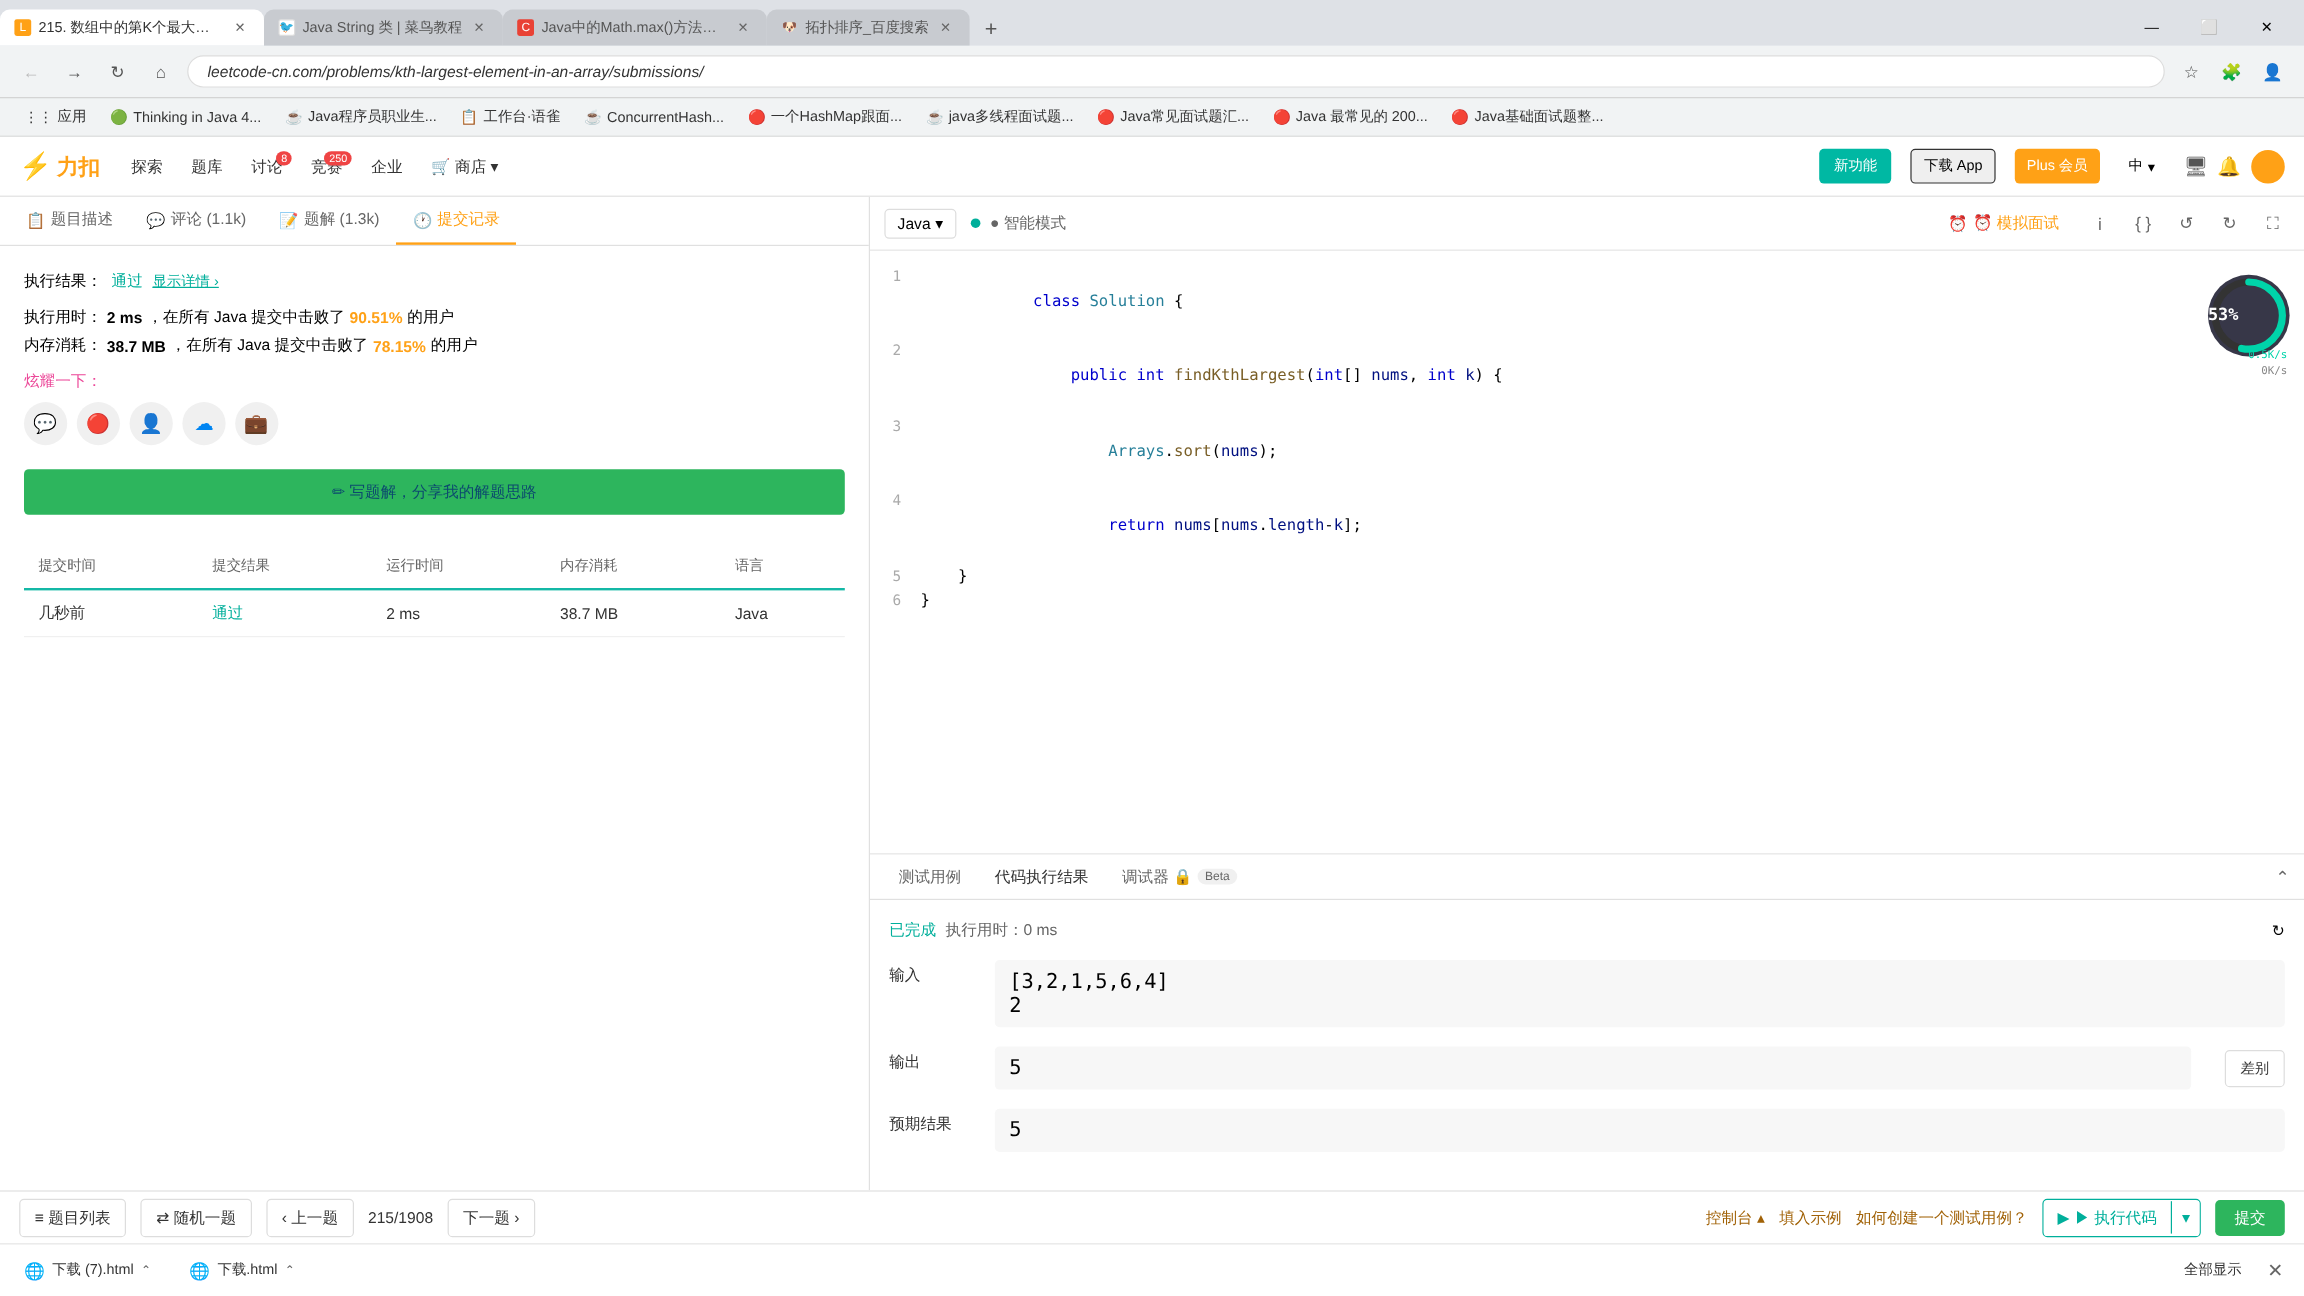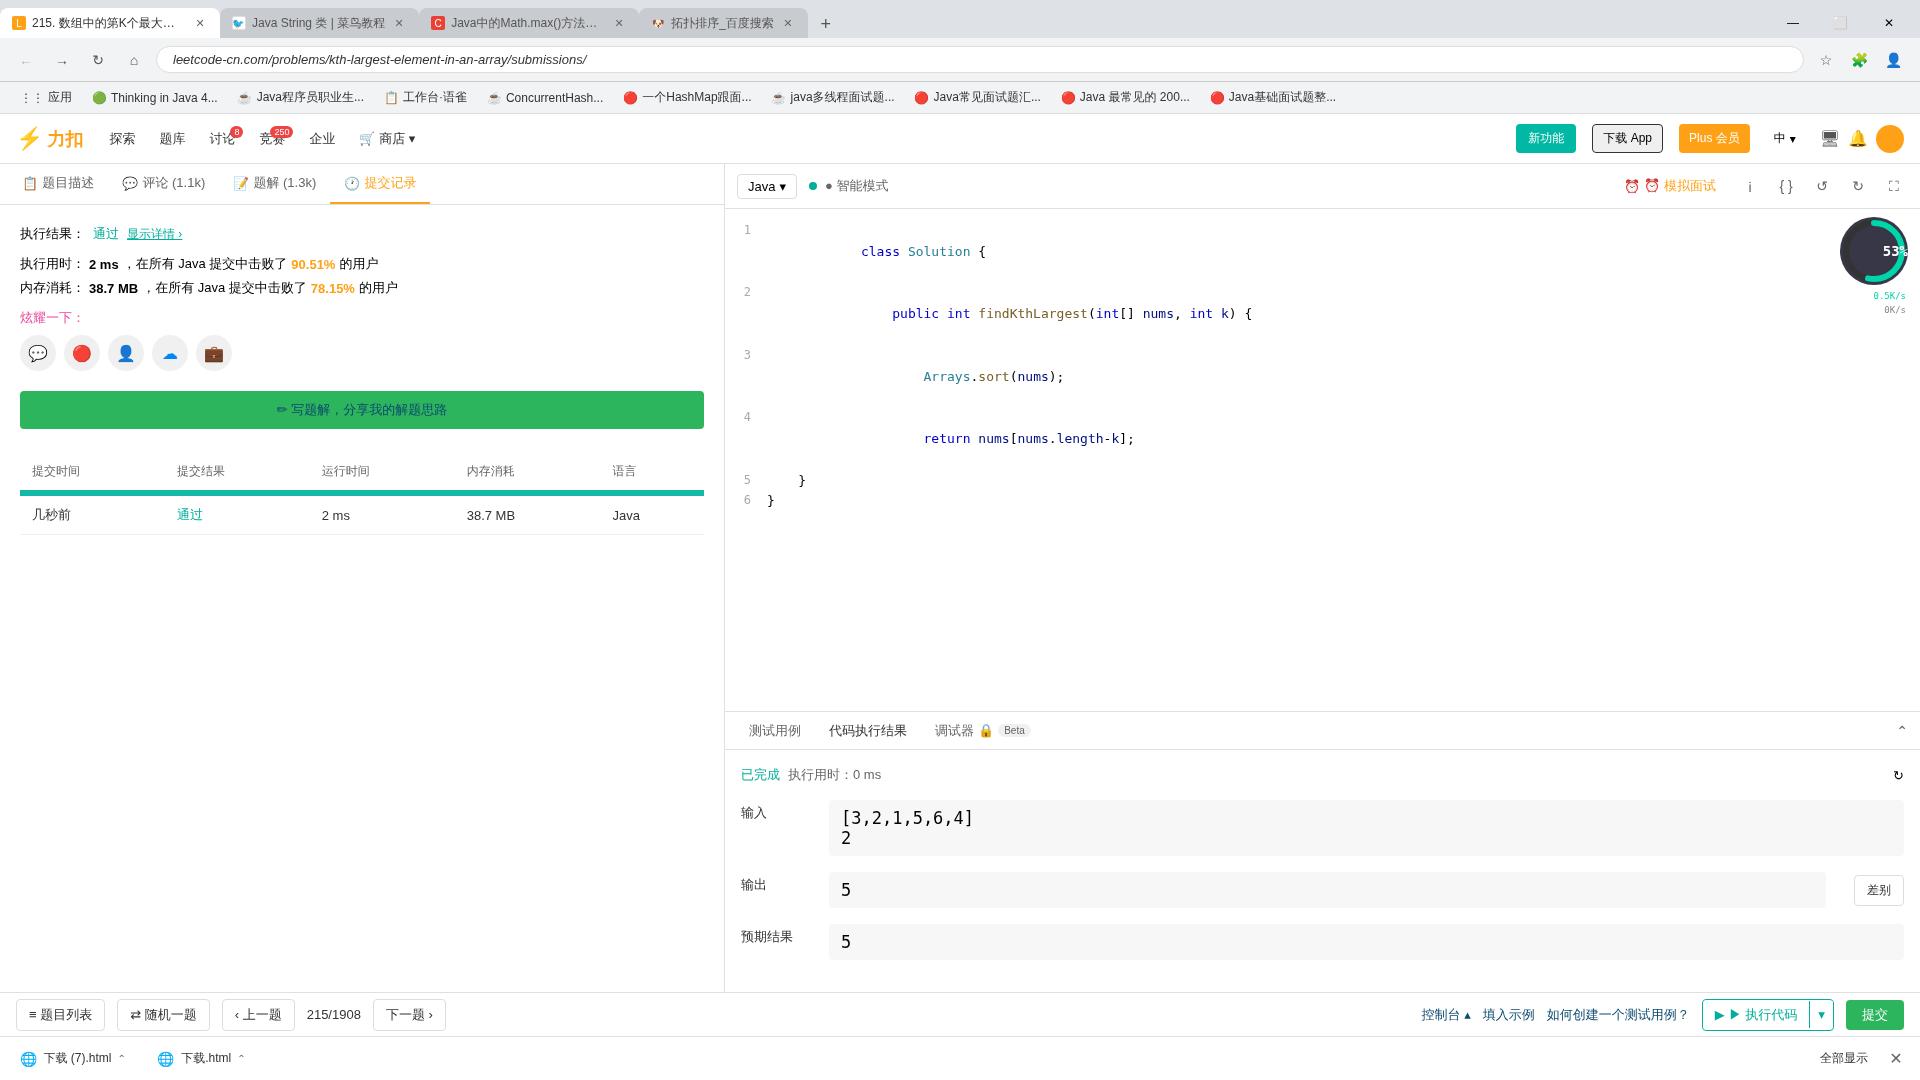--- a/index.html
+++ b/index.html
@@ -66,21 +66,21 @@
     .share-wechat { background: #f0f0f0; color: #09b83e; }
     .share-weibo { background: #f0f0f0; color: #e6162d; }
     .share-qq { background: #f0f0f0; color: #1d6fa5; }
     .share-cloud { background: #f0f0f0; color: #0085f2; }
     .share-linkedin { background: #f0f0f0; color: #0077b5; }
 
     .write-solution-btn { display: flex; align-items: center; justify-content: center; gap: 6px; background: #2db55d; color: #0c4a6e; border: none; border-radius: 4px; width: 100%; padding: 10px; font-size: 13px; cursor: pointer; margin-bottom: 24px; }
 
     
     .history-table { width: 100%; border-collapse: collapse; }
-    .history-table th { padding: 10px 12px; text-align: left; font-size: 12px; color: #666; font-weight: 500; border-bottom: 6px solid #14b8a6; }
+    .history-table th { padding: 10px 12px; text-align: left; font-size: 12px; color: #666; font-weight: 500; border-bottom: 2px solid #14b8a6; }
     .history-table td { padding: 10px 12px; font-size: 13px; color: #333; border-bottom: 1px solid #f0f0f0; }
     .history-pass { color: #00af9b; cursor: pointer; }
 
     
     .right-panel { flex: 1; display: flex; flex-direction: column; }
     .code-header { display: flex; align-items: center; padding: 8px 12px; border-bottom: 1px solid #e0e0e0; gap: 12px; }
     .lang-selector { display: flex; align-items: center; gap: 4px; padding: 4px 10px; border: 1px solid #ddd; border-radius: 4px; font-size: 13px; cursor: pointer; }
     .smart-mode { display: flex; align-items: center; gap: 4px; font-size: 13px; color: #666; cursor: pointer; }
     .code-spacer { flex: 1; }
     .interview-btn { display: flex; align-items: center; gap: 4px; color: #ffa116; font-size: 13px; cursor: pointer; padding: 4px 8px; border-radius: 4px; }
@@ -118,21 +118,21 @@
     .test-value-box { flex: 1; background: #f7f7f7; border-radius: 4px; padding: 8px 12px; font-size: 17px; font-family: monospace; }
     .test-value-box.output { flex: 1; }
     .diff-btn { border: 1px solid #ddd; border-radius: 4px; padding: 6px 12px; font-size: 12px; cursor: pointer; color: #333; background: #fff; white-space: nowrap; align-self: center; }
 
     
     .footer-bar { display: flex; align-items: center; padding: 0 16px; height: 44px; border-top: 1px solid #e0e0e0; background: #fff; gap: 12px; }
     .footer-btn { display: flex; align-items: center; gap: 4px; padding: 6px 12px; border: 1px solid #ddd; border-radius: 4px; font-size: 13px; cursor: pointer; color: #333; background: #fff; }
     .footer-spacer { flex: 1; }
     .page-info { font-size: 13px; color: #333; }
     .console-area { display: flex; align-items: center; gap: 12px; }
-    .console-btn { font-size: 13px; color: #0c4a6e; cursor: pointer; display: flex; align-items: center; gap: 4px; }
+    .console-btn { font-size: 13px; color: #a16207; cursor: pointer; display: flex; align-items: center; gap: 4px; }
     .run-btn { display: flex; align-items: center; gap: 6px; border: 1px solid #00af9b; color: #00af9b; border-radius: 4px; padding: 6px 14px; font-size: 13px; cursor: pointer; background: #fff; }
     .submit-btn { background: #2db55d; color: #fff; border: none; border-radius: 4px; padding: 6px 16px; font-size: 13px; cursor: pointer; }
 
     
     .downloads-bar { background: #fff; border-top: 1px solid #e0e0e0; display: flex; align-items: center; height: 44px; padding: 0 12px; gap: 16px; }
     .download-item { display: flex; align-items: center; gap: 6px; padding: 4px 8px; cursor: pointer; border-radius: 4px; }
     .download-icon { color: #4285f4; font-size: 14px; }
     .download-name { font-size: 12px; color: #333; max-width: 120px; overflow: hidden; text-overflow: ellipsis; white-space: nowrap; }
     .download-chevron { font-size: 10px; color: #666; }
     .show-all-btn { margin-left: auto; font-size: 12px; color: #333; cursor: pointer; }
@@ -383,21 +383,21 @@
           <div class="code-action-btn">ℹ</div>
           <div class="code-action-btn">{ }</div>
           <div class="code-action-btn">↺</div>
           <div class="code-action-btn">↻</div>
           <div class="code-action-btn">⛶</div>
         </div>
       </div>
 
       <div class="code-editor" style="position:relative;flex:1;min-height:0;">
 
-        <div class="speed-meter" style="position:absolute;top:8px;right:12px;width:68px;height:68px;border-radius:50%;background:rgba(20,20,40,0.85);display:flex;flex-direction:column;align-items:flex-end;justify-content:center;z-index:10;">
+        <div class="speed-meter" style="position:absolute;top:20px;right:12px;width:68px;height:68px;border-radius:50%;background:rgba(20,20,40,0.85);display:flex;flex-direction:column;align-items:flex-start;justify-content:center;z-index:10;">
           <svg width="68" height="68" style="position:absolute;top:0;left:0;">
             <circle cx="34" cy="34" r="28" fill="none" stroke="#333" stroke-width="6"></circle>
             <circle cx="34" cy="34" r="28" fill="none" stroke="#00d4aa" stroke-width="6" stroke-dasharray="175.9" stroke-dashoffset="82" stroke-linecap="round" transform="rotate(-90 34 34)"></circle>
           </svg>
           <span class="speed-pct" style="font-size:14px;font-weight:bold;color:#fff;z-index:1;">53%</span>
         </div>
         <div style="position:absolute;top:80px;right:14px;z-index:10;text-align:right;">
           <div style="font-size:9px;color:#00d4aa;">0.5K/s</div>
           <div style="font-size:9px;color:#888;">0K/s</div>
         </div>

